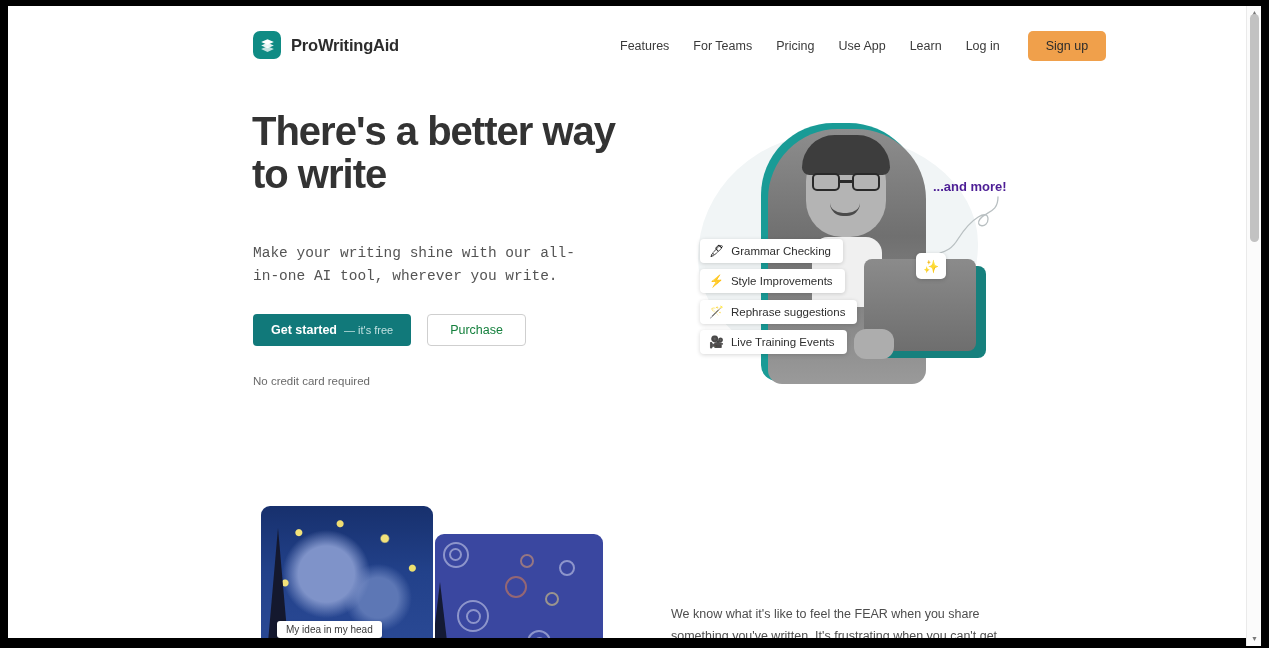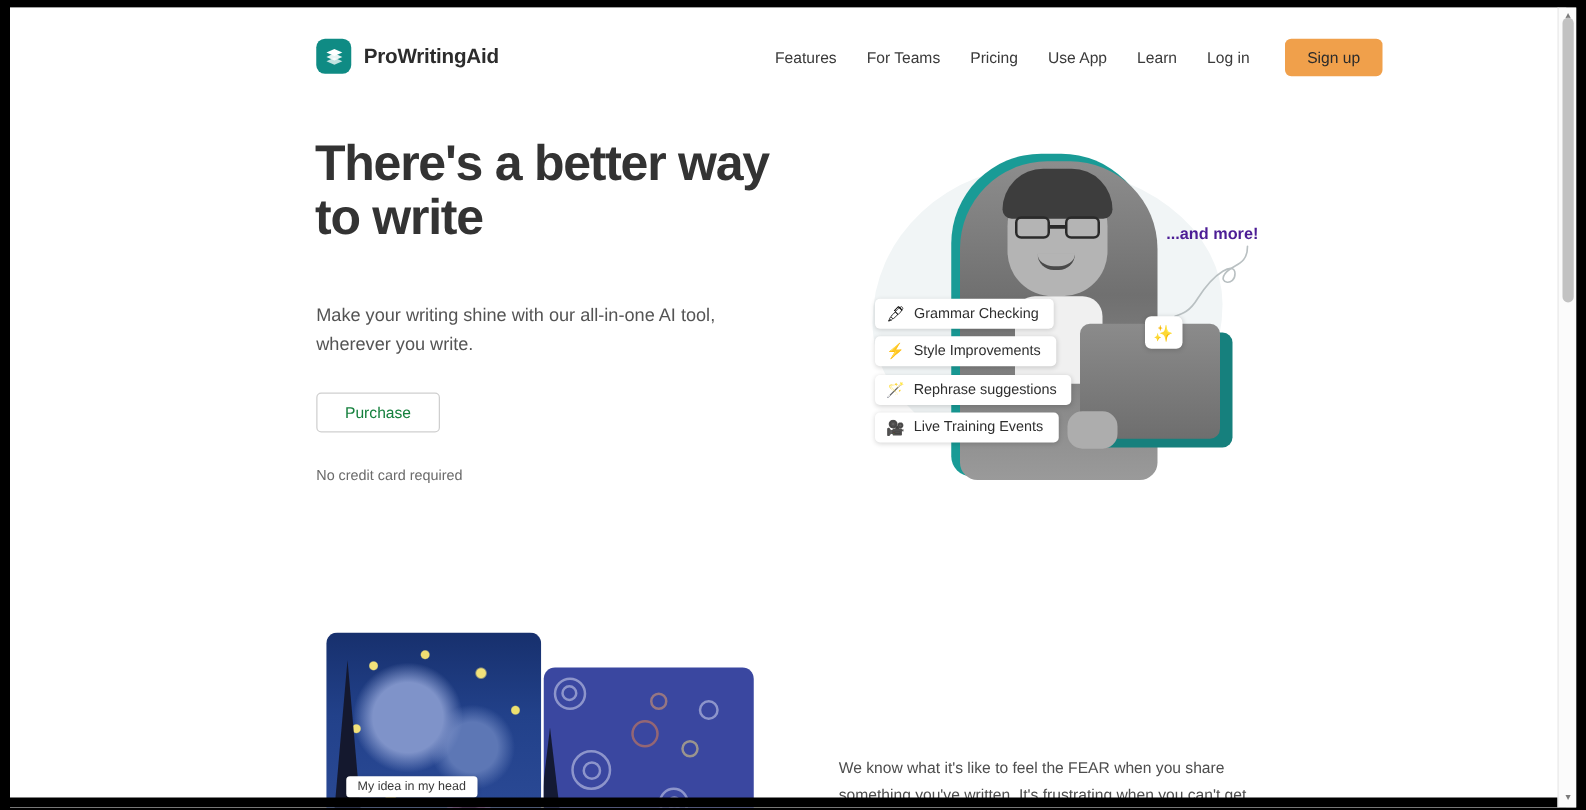--- a/index.html
+++ b/index.html
@@ -103,20 +103,21 @@
     line-height: 1.08;
     color: #333333;
     letter-spacing: -1px;
   }
   #hero-sub {
     position: absolute;
     left: 245px; top: 236px;
     width: 330px;
     font-size: 14.5px; line-height: 1.62;
     color: #545454;
+    font-family: Liberation Mono, monospace;
   }
   #hero-actions {
     position: absolute;
     left: 245px; top: 308px;
     display: flex; align-items: center; gap: 16px;
   }
   #get-started-btn {
     background: #11797a;
     border: none; border-radius: 4px;
     padding: 0 18px; height: 32px;
@@ -380,20 +381,24 @@
       <span class="nav-link">Learn</span>
       <span class="nav-link">Log in</span>
       <button id="signup-btn">Sign up</button>
     </div>
   </div>
 
   <h1 id="hero-title">There's a better way to write</h1>
   <p id="hero-sub">Make your writing shine with our all-in-one AI tool, wherever you write.</p>
 
   <div id="hero-actions">
+    <button id="get-started-btn">
+      <span id="gs-main">Get started</span>
+      <span id="gs-sub">— it's free</span>
+    </button>
     <button id="purchase-btn">Purchase</button>
   </div>
 
   <div id="no-credit">No credit card required</div>
 
   <div id="hero-art">
     <div id="art-blob"></div>
 
     <div id="person">
       <div id="person-teal"></div>

